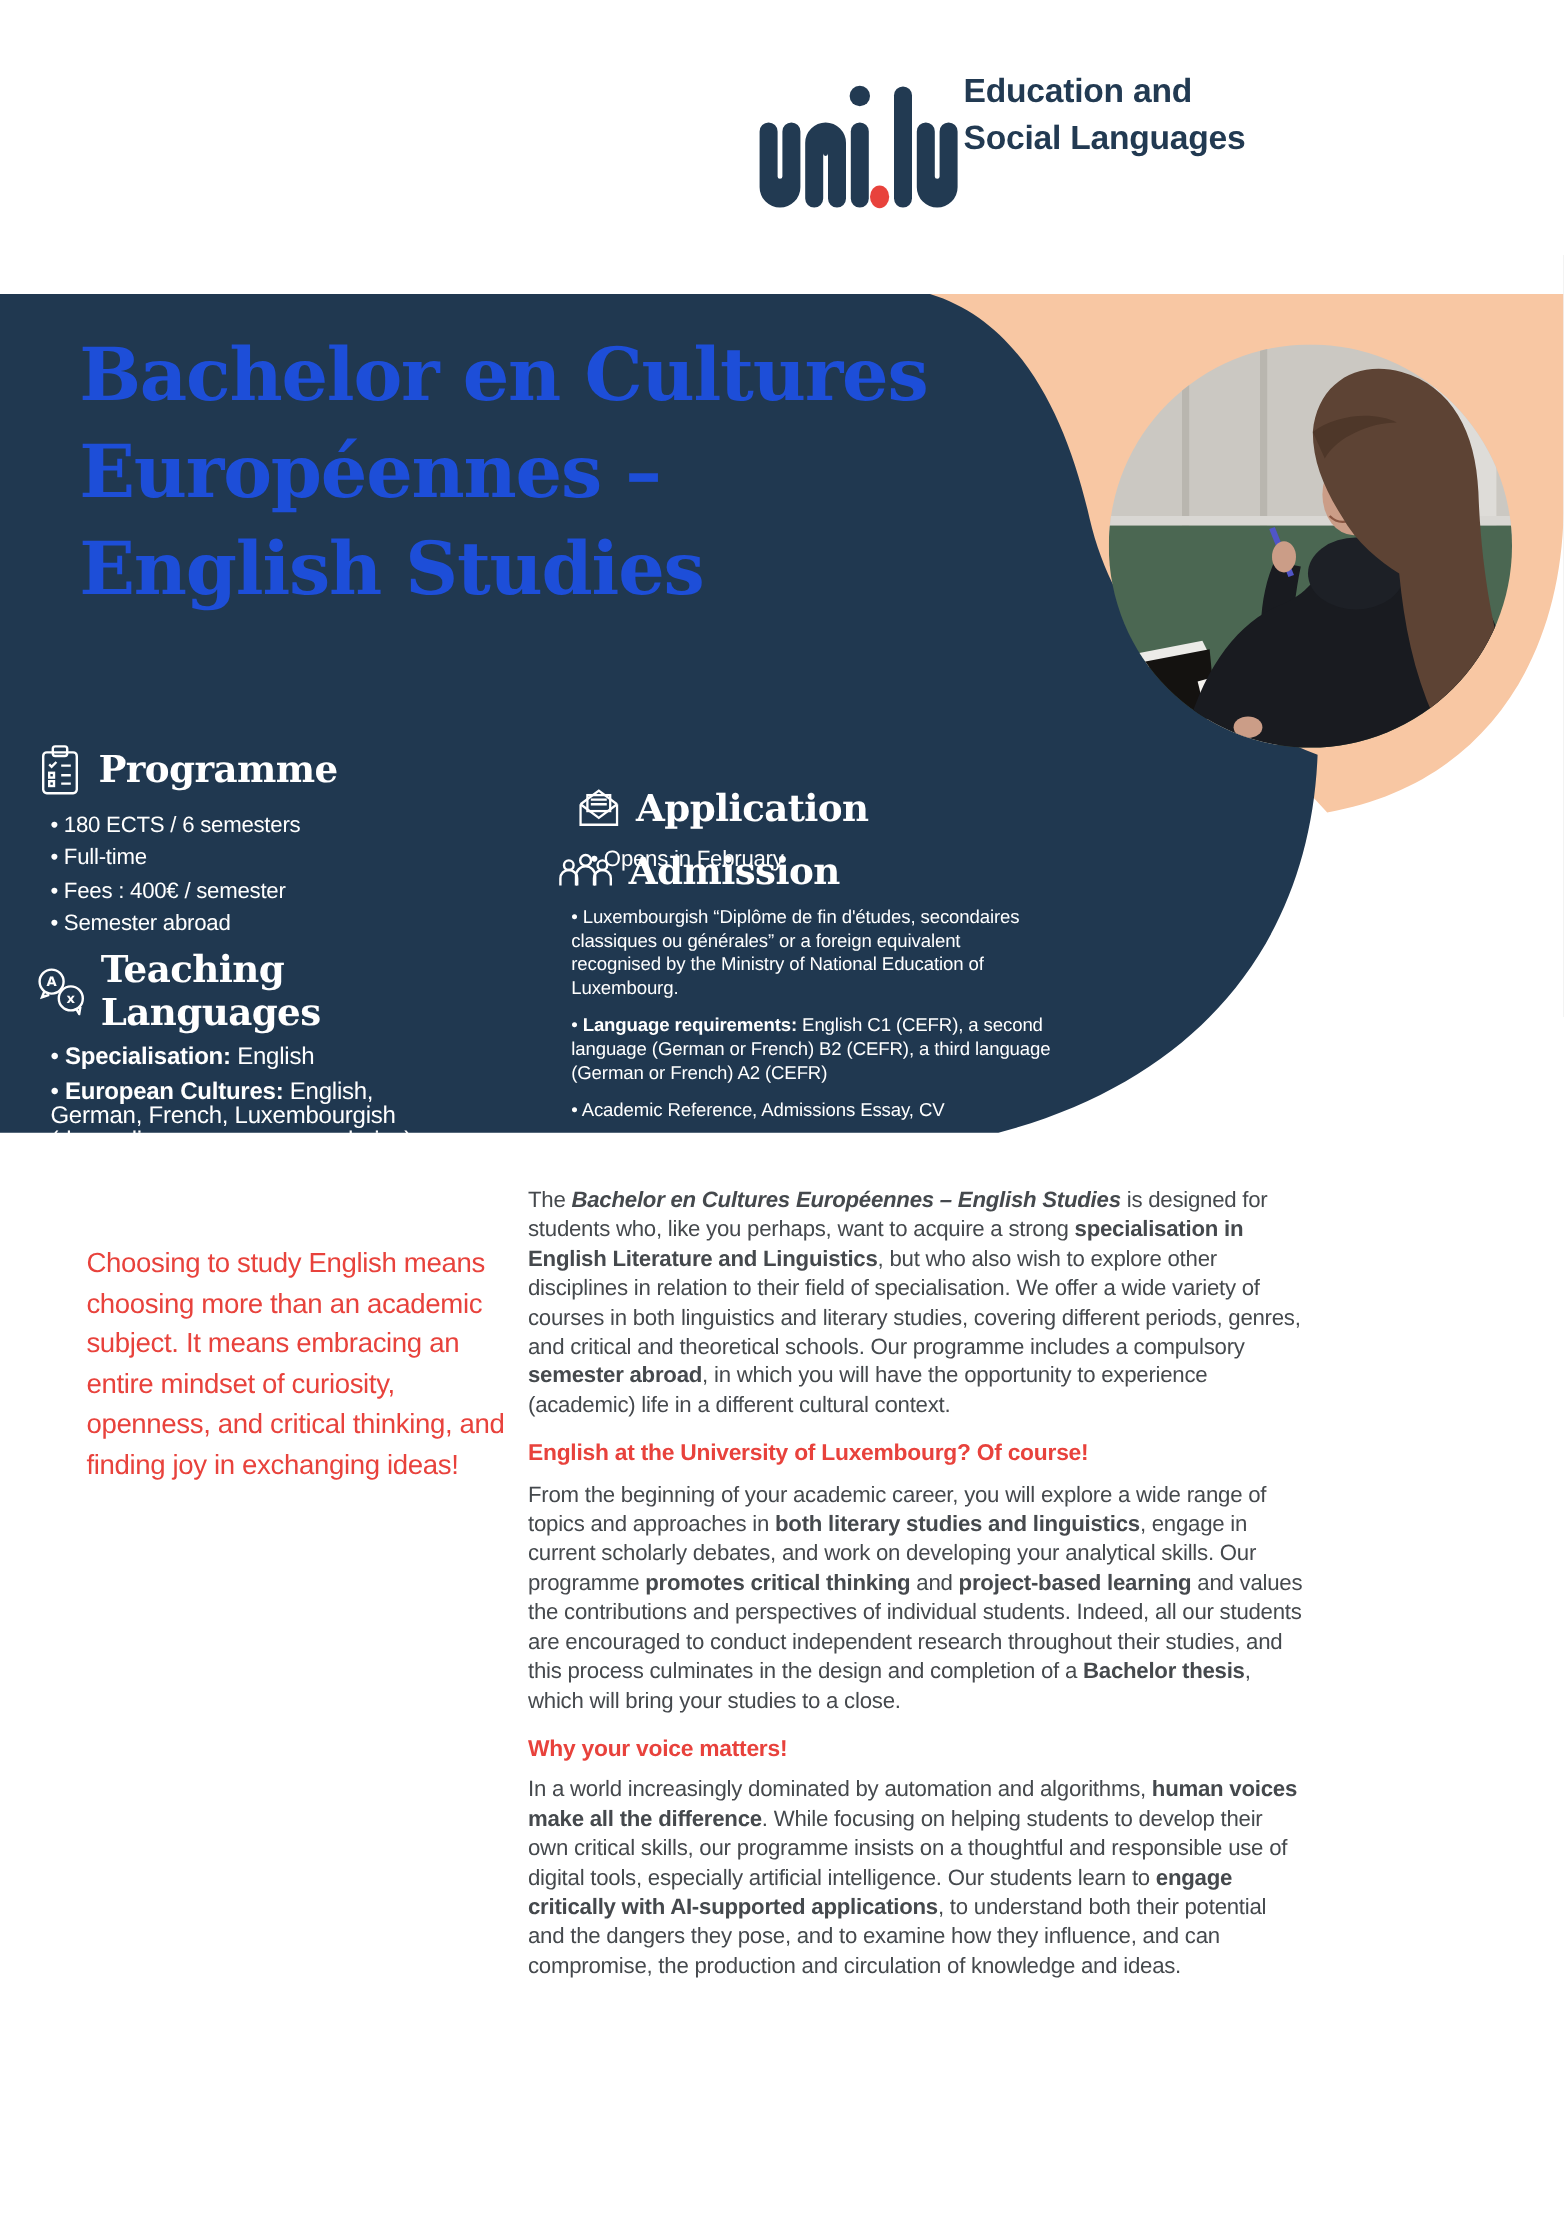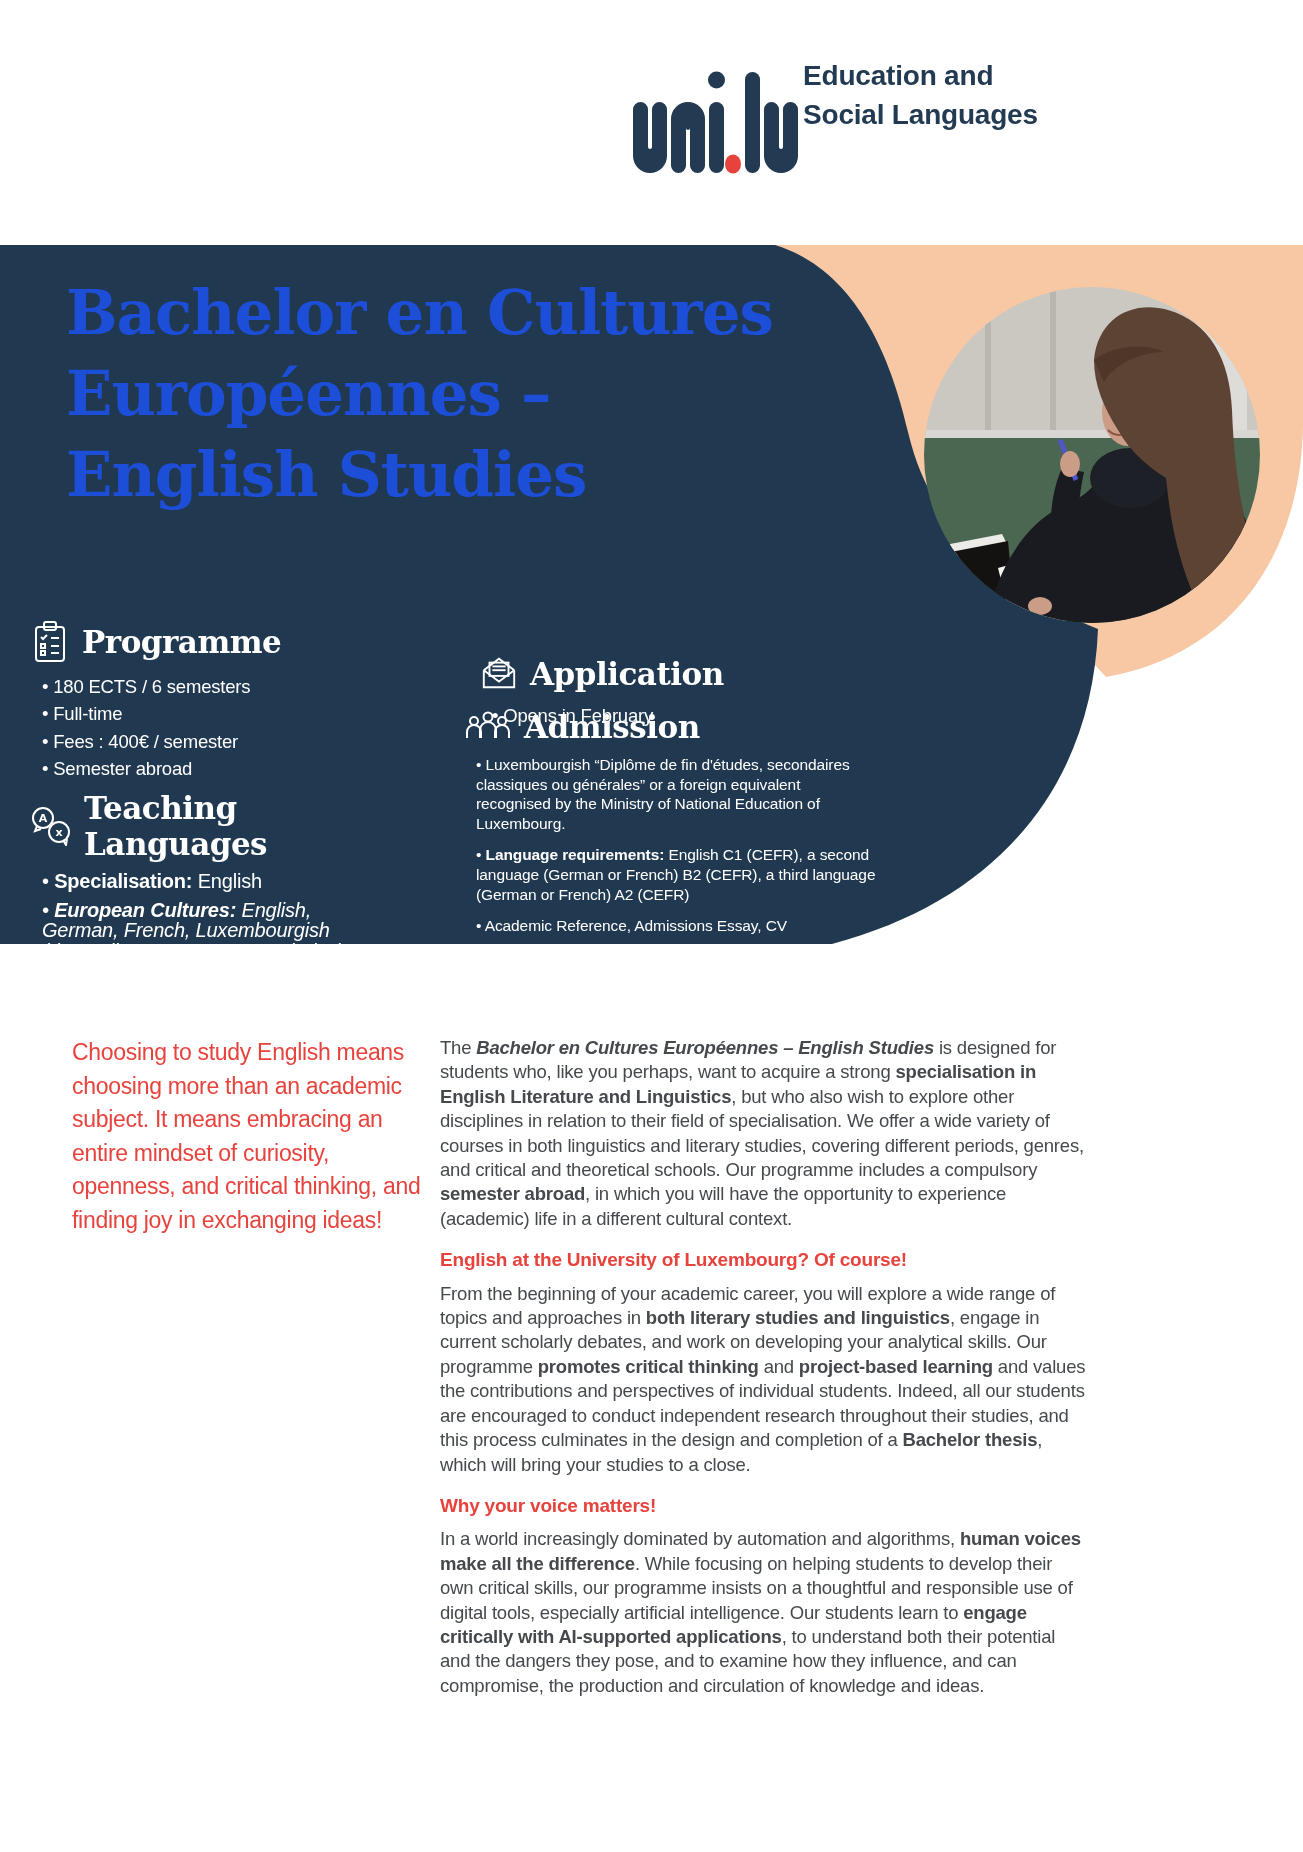--- a/index.html
+++ b/index.html
@@ -14,31 +14,31 @@
               font-family:"DejaVu Serif","Liberation Serif",serif;
               font-weight:bold;font-size:61px;line-height:81px;letter-spacing:-1px;}
   .sec{position:absolute;color:#fff;margin-top:20px;}
   .sec-head{display:flex;align-items:center;gap:12px;}
   .sec-head h2{margin:0;font-family:"DejaVu Serif","Liberation Serif",serif;
                font-weight:bold;font-size:31px;color:#ffffff;letter-spacing:-0.5px;}
   .sec ul{list-style:none;margin:9px 0 0 0;padding:0 0 0 12px;}
   .sec li::before{content:"• ";}
   .prog-list li{font-size:18.5px;line-height:27.4px;letter-spacing:-0.2px;}
   .teach-list li{font-size:20px;line-height:20.5px;letter-spacing:-0.2px;}
-  .teach-list li + li{margin-top:8px;font-style:italic;}
+  .teach-list li + li{margin-top:8px;}
   .app-list li{font-size:18.5px;line-height:27px;letter-spacing:-0.2px;}
   .adm-list li{font-size:15.5px;line-height:19.6px;letter-spacing:-0.1px;margin-bottom:12px;}
   .sec-programme{left:30px;top:600px;width:380px;}
   .sec-teaching{left:30px;top:770px;width:356px;}
   .sec-application{left:480px;top:635px;width:400px;}
   .sec-admission{left:464px;top:688px;width:412px;}
   
   .intro{position:absolute;left:72px;top:1036px;width:356px;
          font-size:23px;line-height:33.5px;color:#e8423c;letter-spacing:-0.3px;}
-  .main-col{position:absolute;left:440px;top:1036px;width:648px;
+  .main-col{position:absolute;left:440px;top:988px;width:648px;
             font-size:18.5px;line-height:24.4px;color:#45494d;letter-spacing:-0.2px;}
   .main-col p{margin:0;}
   .main-col h3{margin:17px 0 9px 0;font-size:19px;color:#e8423c;letter-spacing:-0.2px;}
   .b{font-weight:bold;}
   .i{font-style:italic;}
   .icon{flex:0 0 auto;}
 </style>
 </head>
 <body>
 

